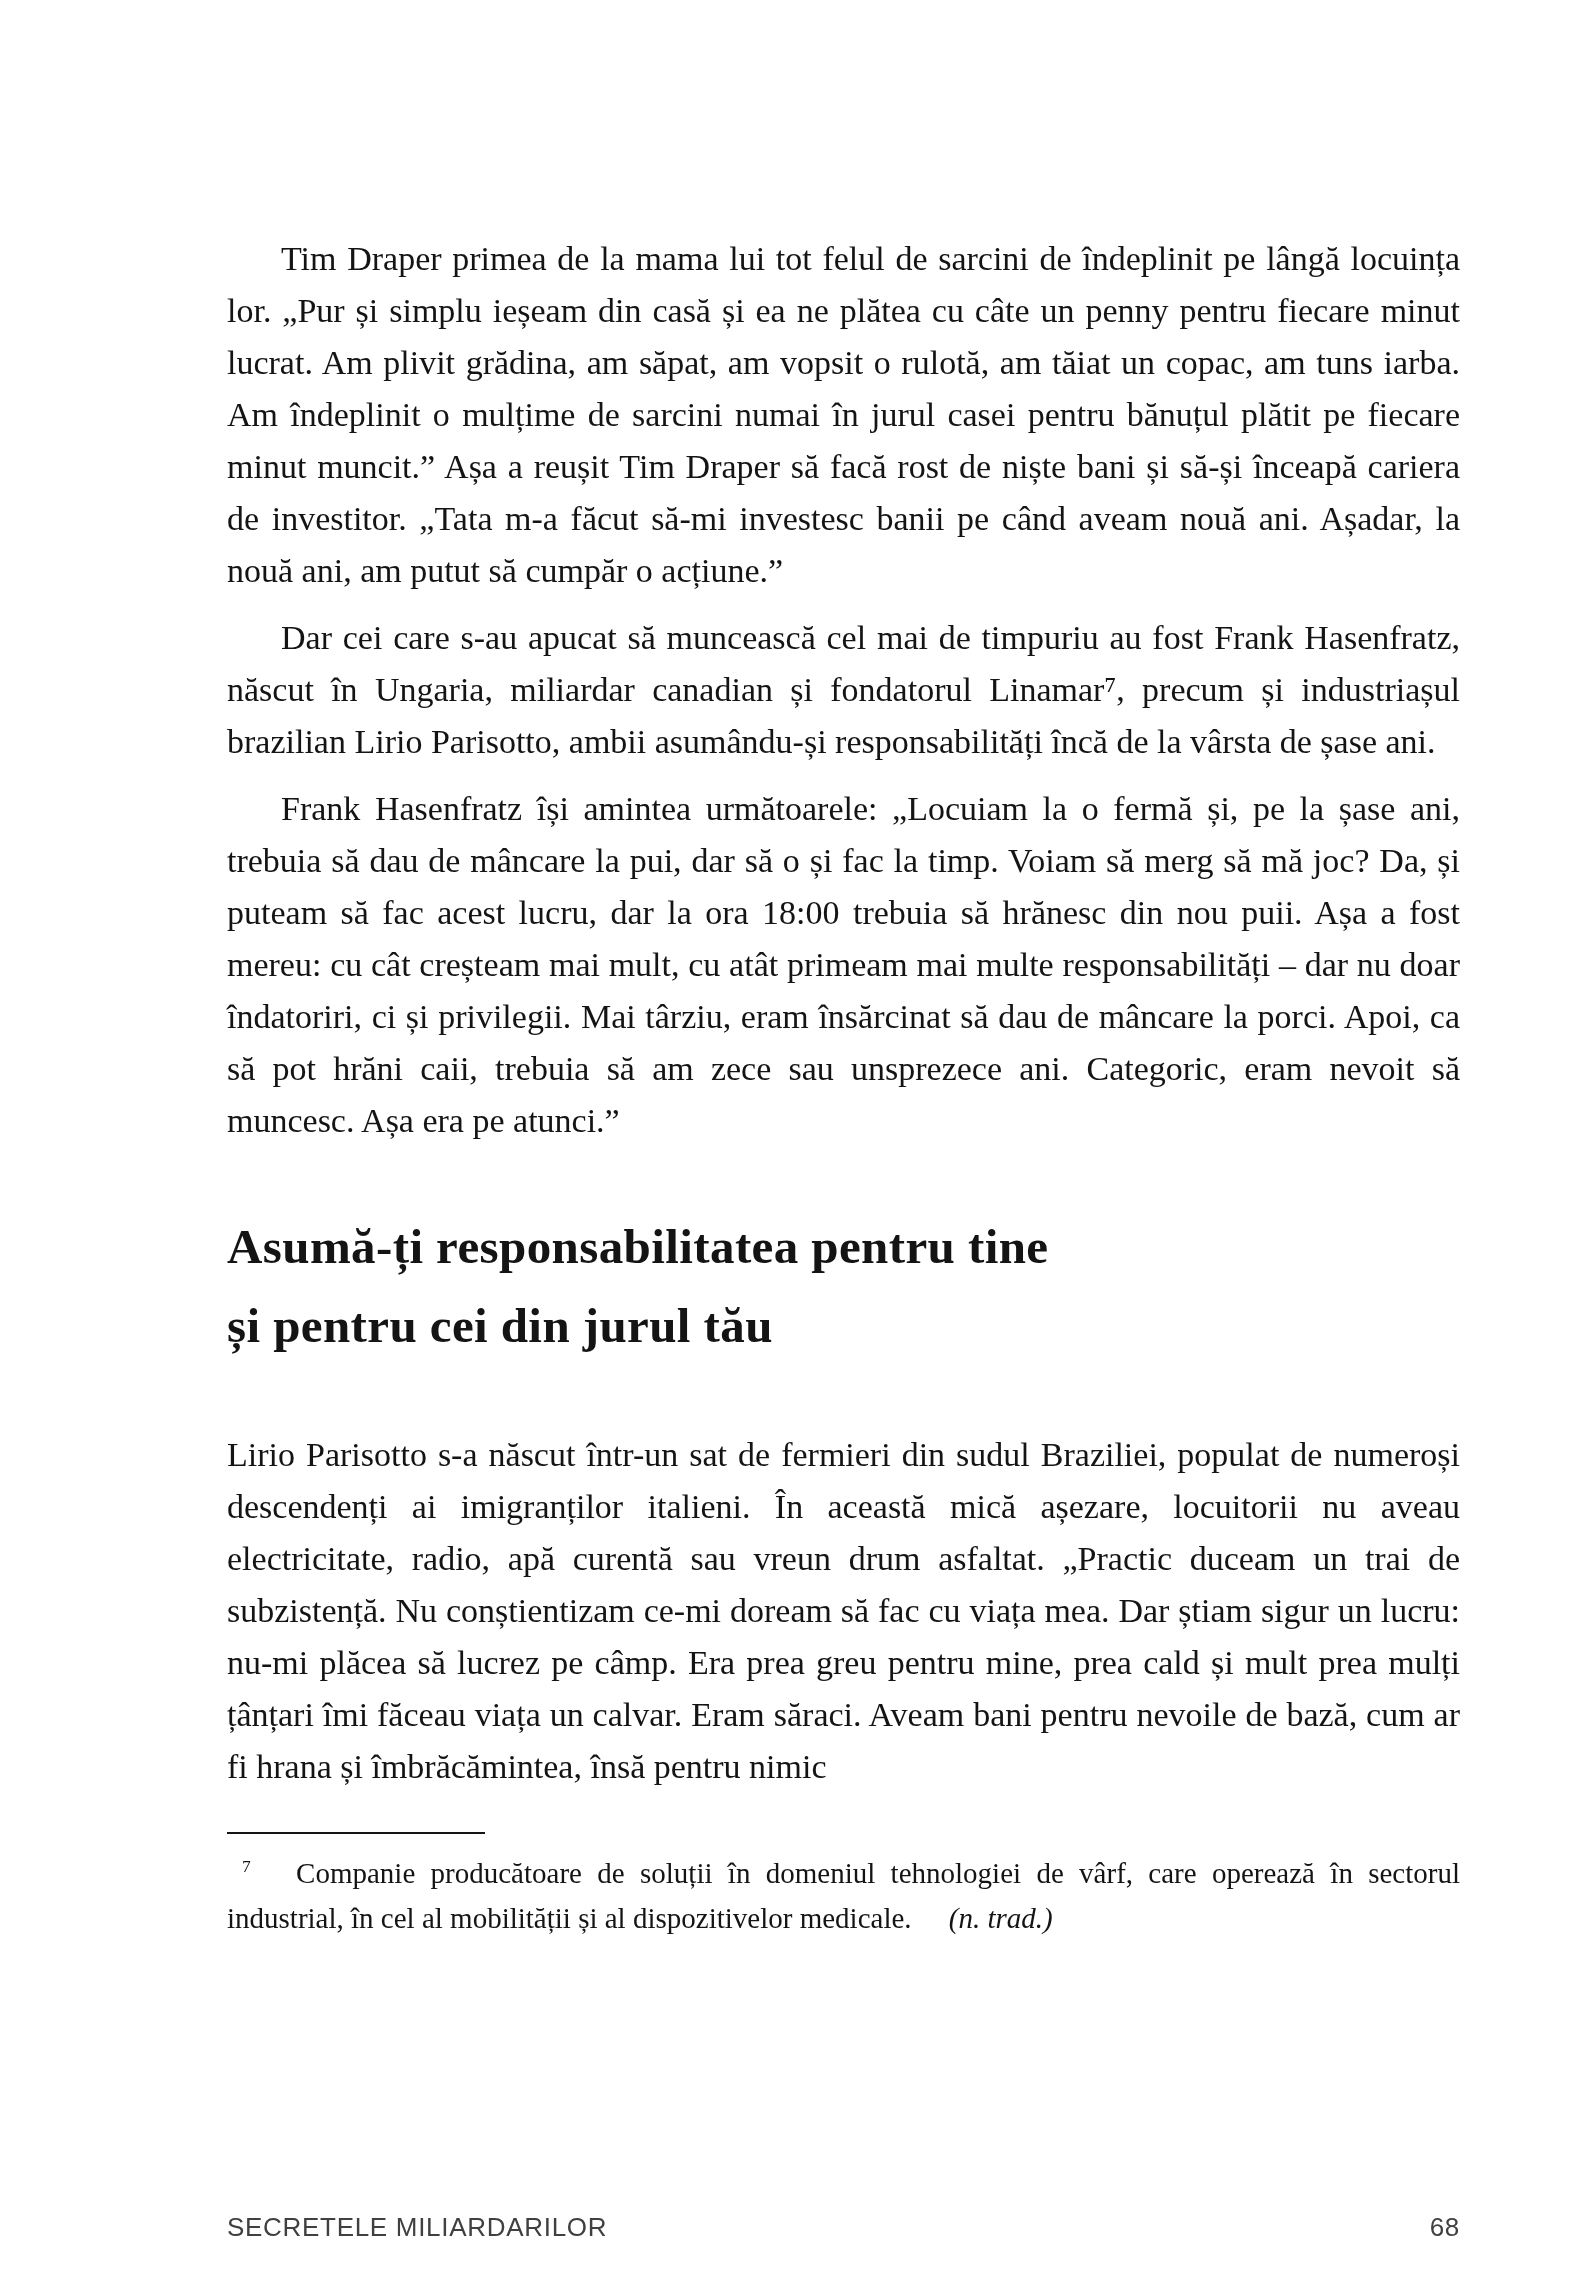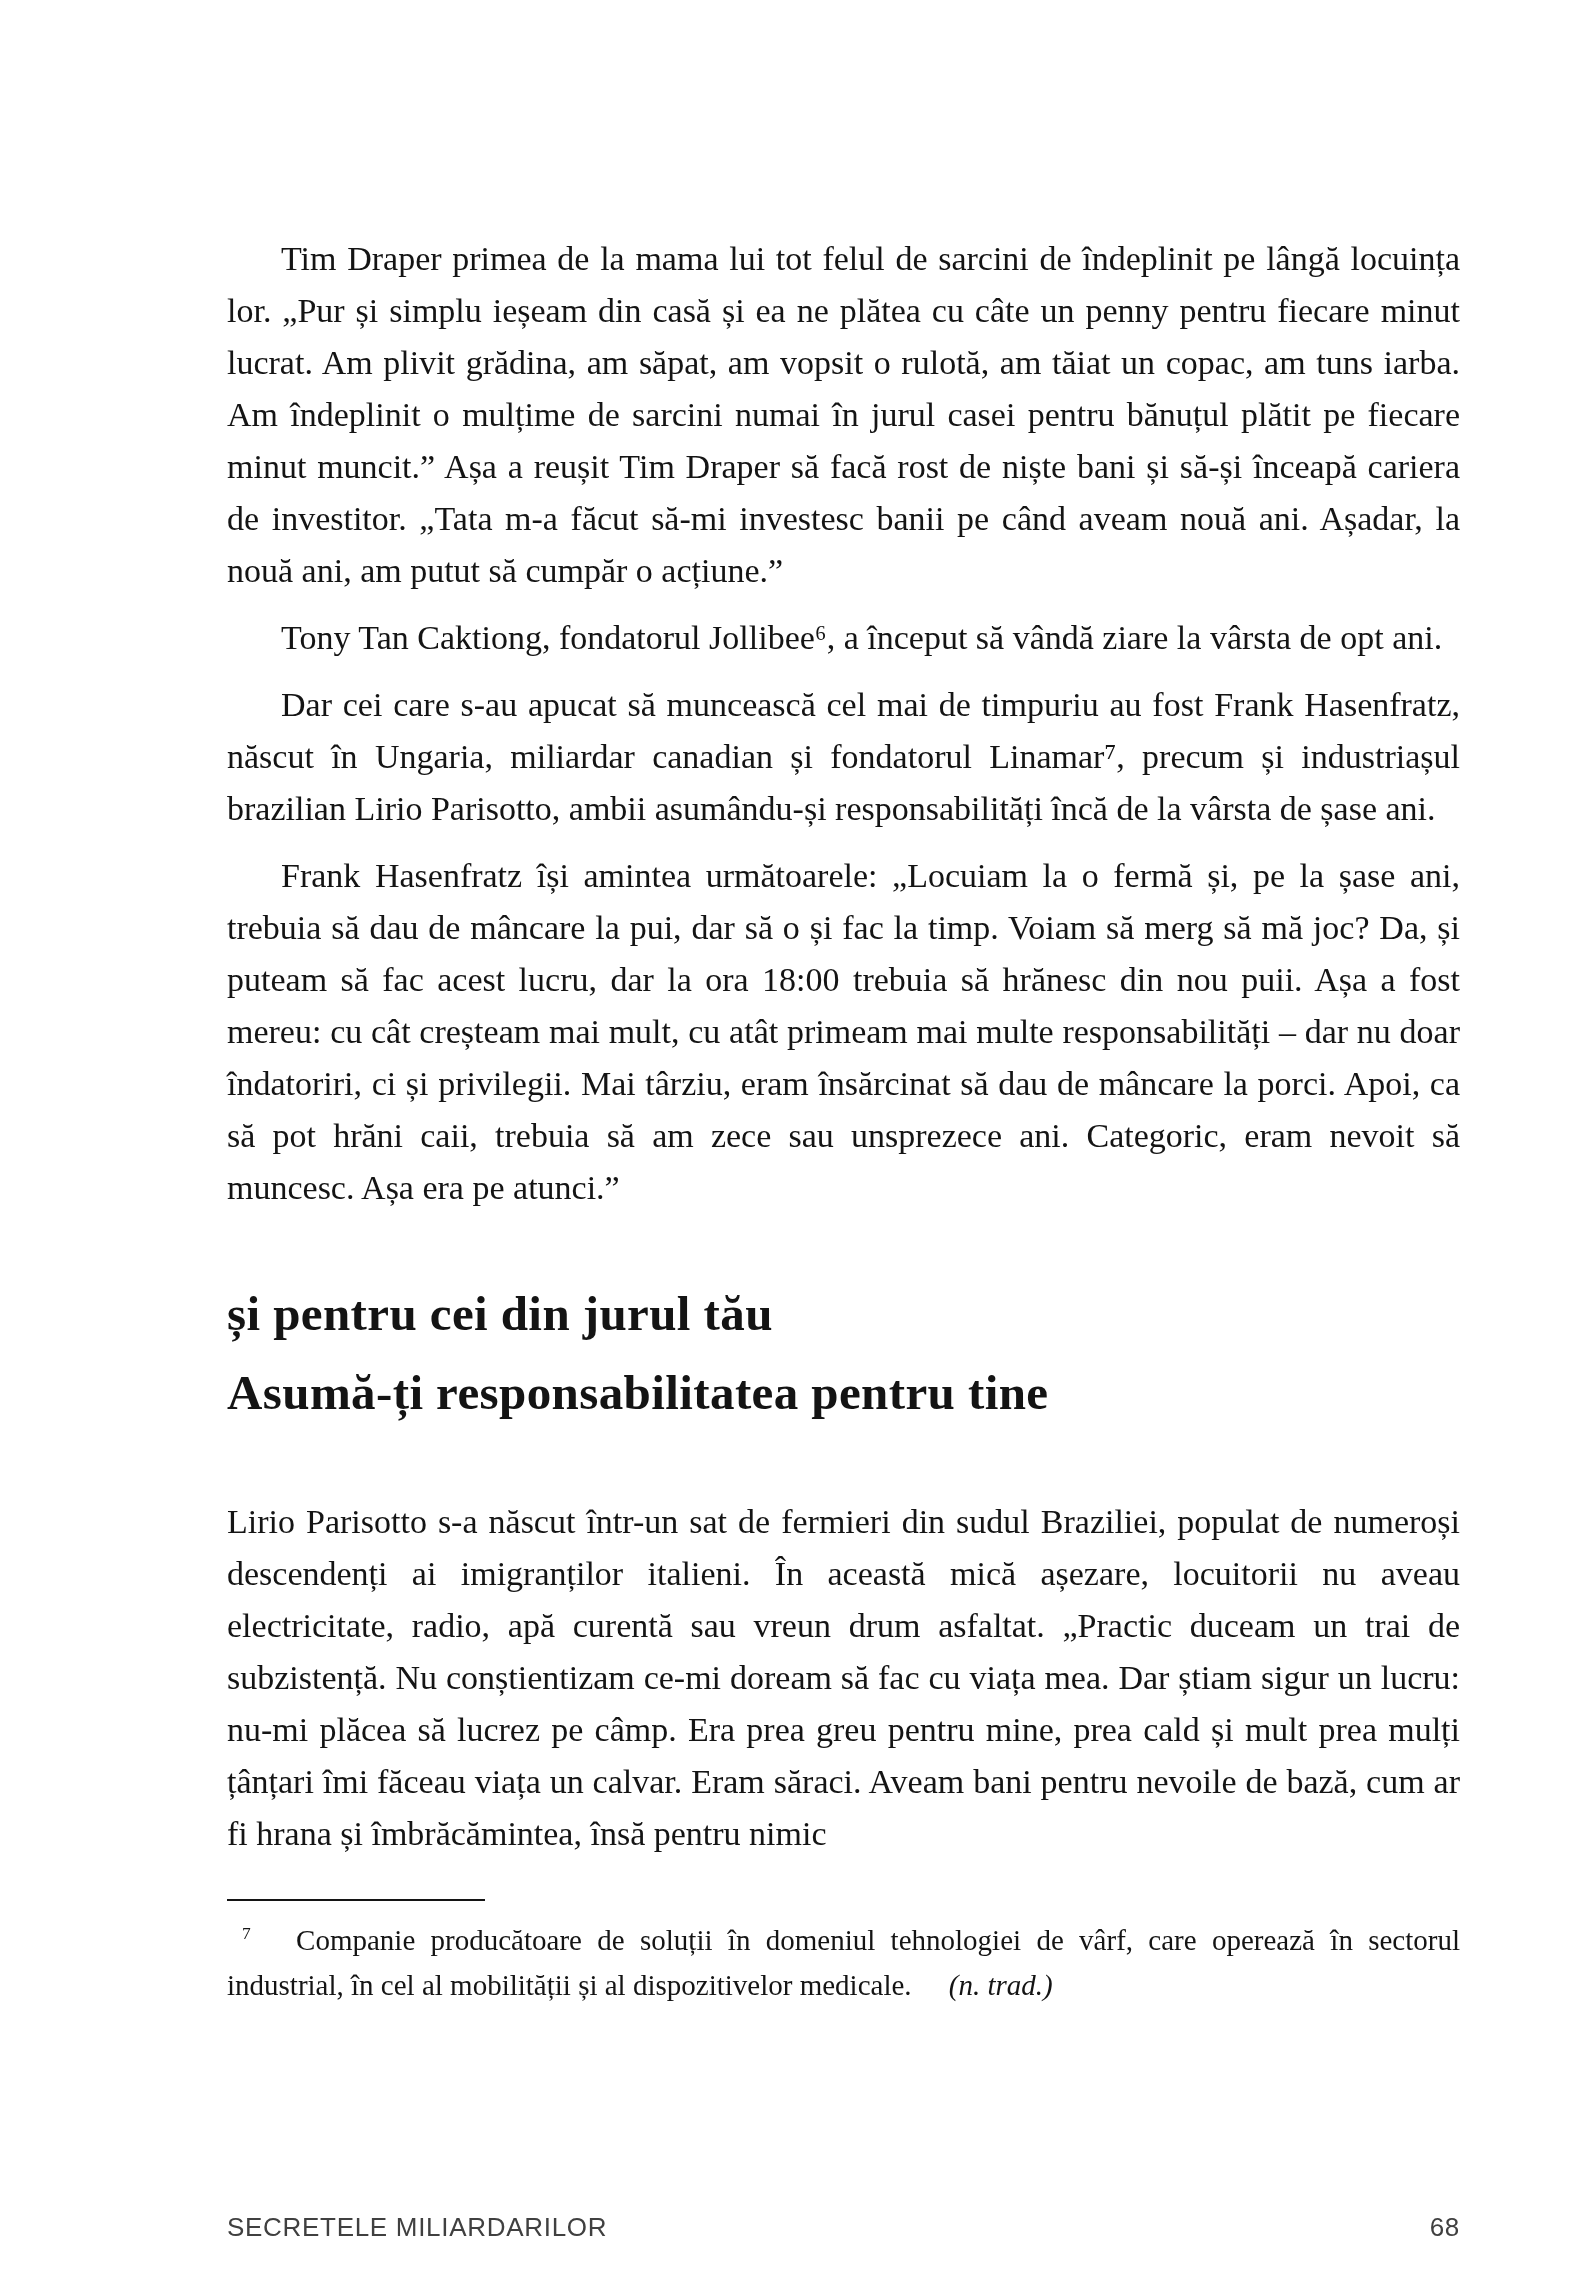--- a/index.html
+++ b/index.html
@@ -80,29 +80,28 @@
 </style>
 </head>
 <body>
 
 <div class="page">
 
   <main class="content">
 
     <p class="para indent">Tim Draper primea de la mama lui tot felul de sarcini de îndeplinit pe lângă locuința lor. „Pur și simplu ieșeam din casă și ea ne plătea cu câte un penny pentru fiecare minut lucrat. Am plivit grădina, am săpat, am vopsit o rulotă, am tăiat un copac, am tuns iarba. Am îndeplinit o mulțime de sarcini numai în jurul casei pentru bănuțul plătit pe fiecare minut muncit.” Așa a reușit Tim Draper să facă rost de niște bani și să-și înceapă cariera de investitor. „Tata m-a făcut să-mi investesc banii pe când aveam nouă ani. Așadar, la nouă ani, am putut să cumpăr o acțiune.”</p>
 
-    <p class="para indent">Tony Tan Caktiong, fondatorul Jollibee⁶, a început să vândă ziare la vârsta de opt ani.</p>
 
     <p class="para indent">Dar cei care s-au apucat să muncească cel mai de timpuriu au fost Frank Hasenfratz, născut în Ungaria, miliardar canadian și fondatorul Linamar⁷, precum și industriașul brazilian Lirio Parisotto, ambii asumându-și responsabilități încă de la vârsta de șase ani.</p>
 
     <p class="para indent">Frank Hasenfratz își amintea următoarele: „Locuiam la o fermă și, pe la șase ani, trebuia să dau de mâncare la pui, dar să o și fac la timp. Voiam să merg să mă joc? Da, și puteam să fac acest lucru, dar la ora 18:00 trebuia să hrănesc din nou puii. Așa a fost mereu: cu cât creșteam mai mult, cu atât primeam mai multe responsabilități – dar nu doar îndatoriri, ci și privilegii. Mai târziu, eram însărcinat să dau de mâncare la porci. Apoi, ca să pot hrăni caii, trebuia să am zece sau unsprezece ani. Categoric, eram nevoit să muncesc. Așa era pe atunci.”</p>
 
     <h2 class="heading">
+      <span class="hline">Asumă-ți responsabilitatea pentru tine</span>
       <span class="hline">și pentru cei din jurul tău</span>
-      <span class="hline">Asumă-ți responsabilitatea pentru tine</span>
     </h2>
 
     <p class="para">Lirio Parisotto s-a născut într-un sat de fermieri din sudul Braziliei, populat de numeroși descendenți ai imigranților italieni. În această mică așezare, locuitorii nu aveau electricitate, radio, apă curentă sau vreun drum asfaltat. „Practic duceam un trai de subzistență. Nu conștientizam ce-mi doream să fac cu viața mea. Dar știam sigur un lucru: nu-mi plăcea să lucrez pe câmp. Era prea greu pentru mine, prea cald și mult prea mulți țânțari îmi făceau viața un calvar. Eram săraci. Aveam bani pentru nevoile de bază, cum ar fi hrana și îmbrăcămintea, însă pentru nimic</p>
 
   </main>
 
   <section class="footnotes">
 
     <div class="fn-rule"></div>
 

